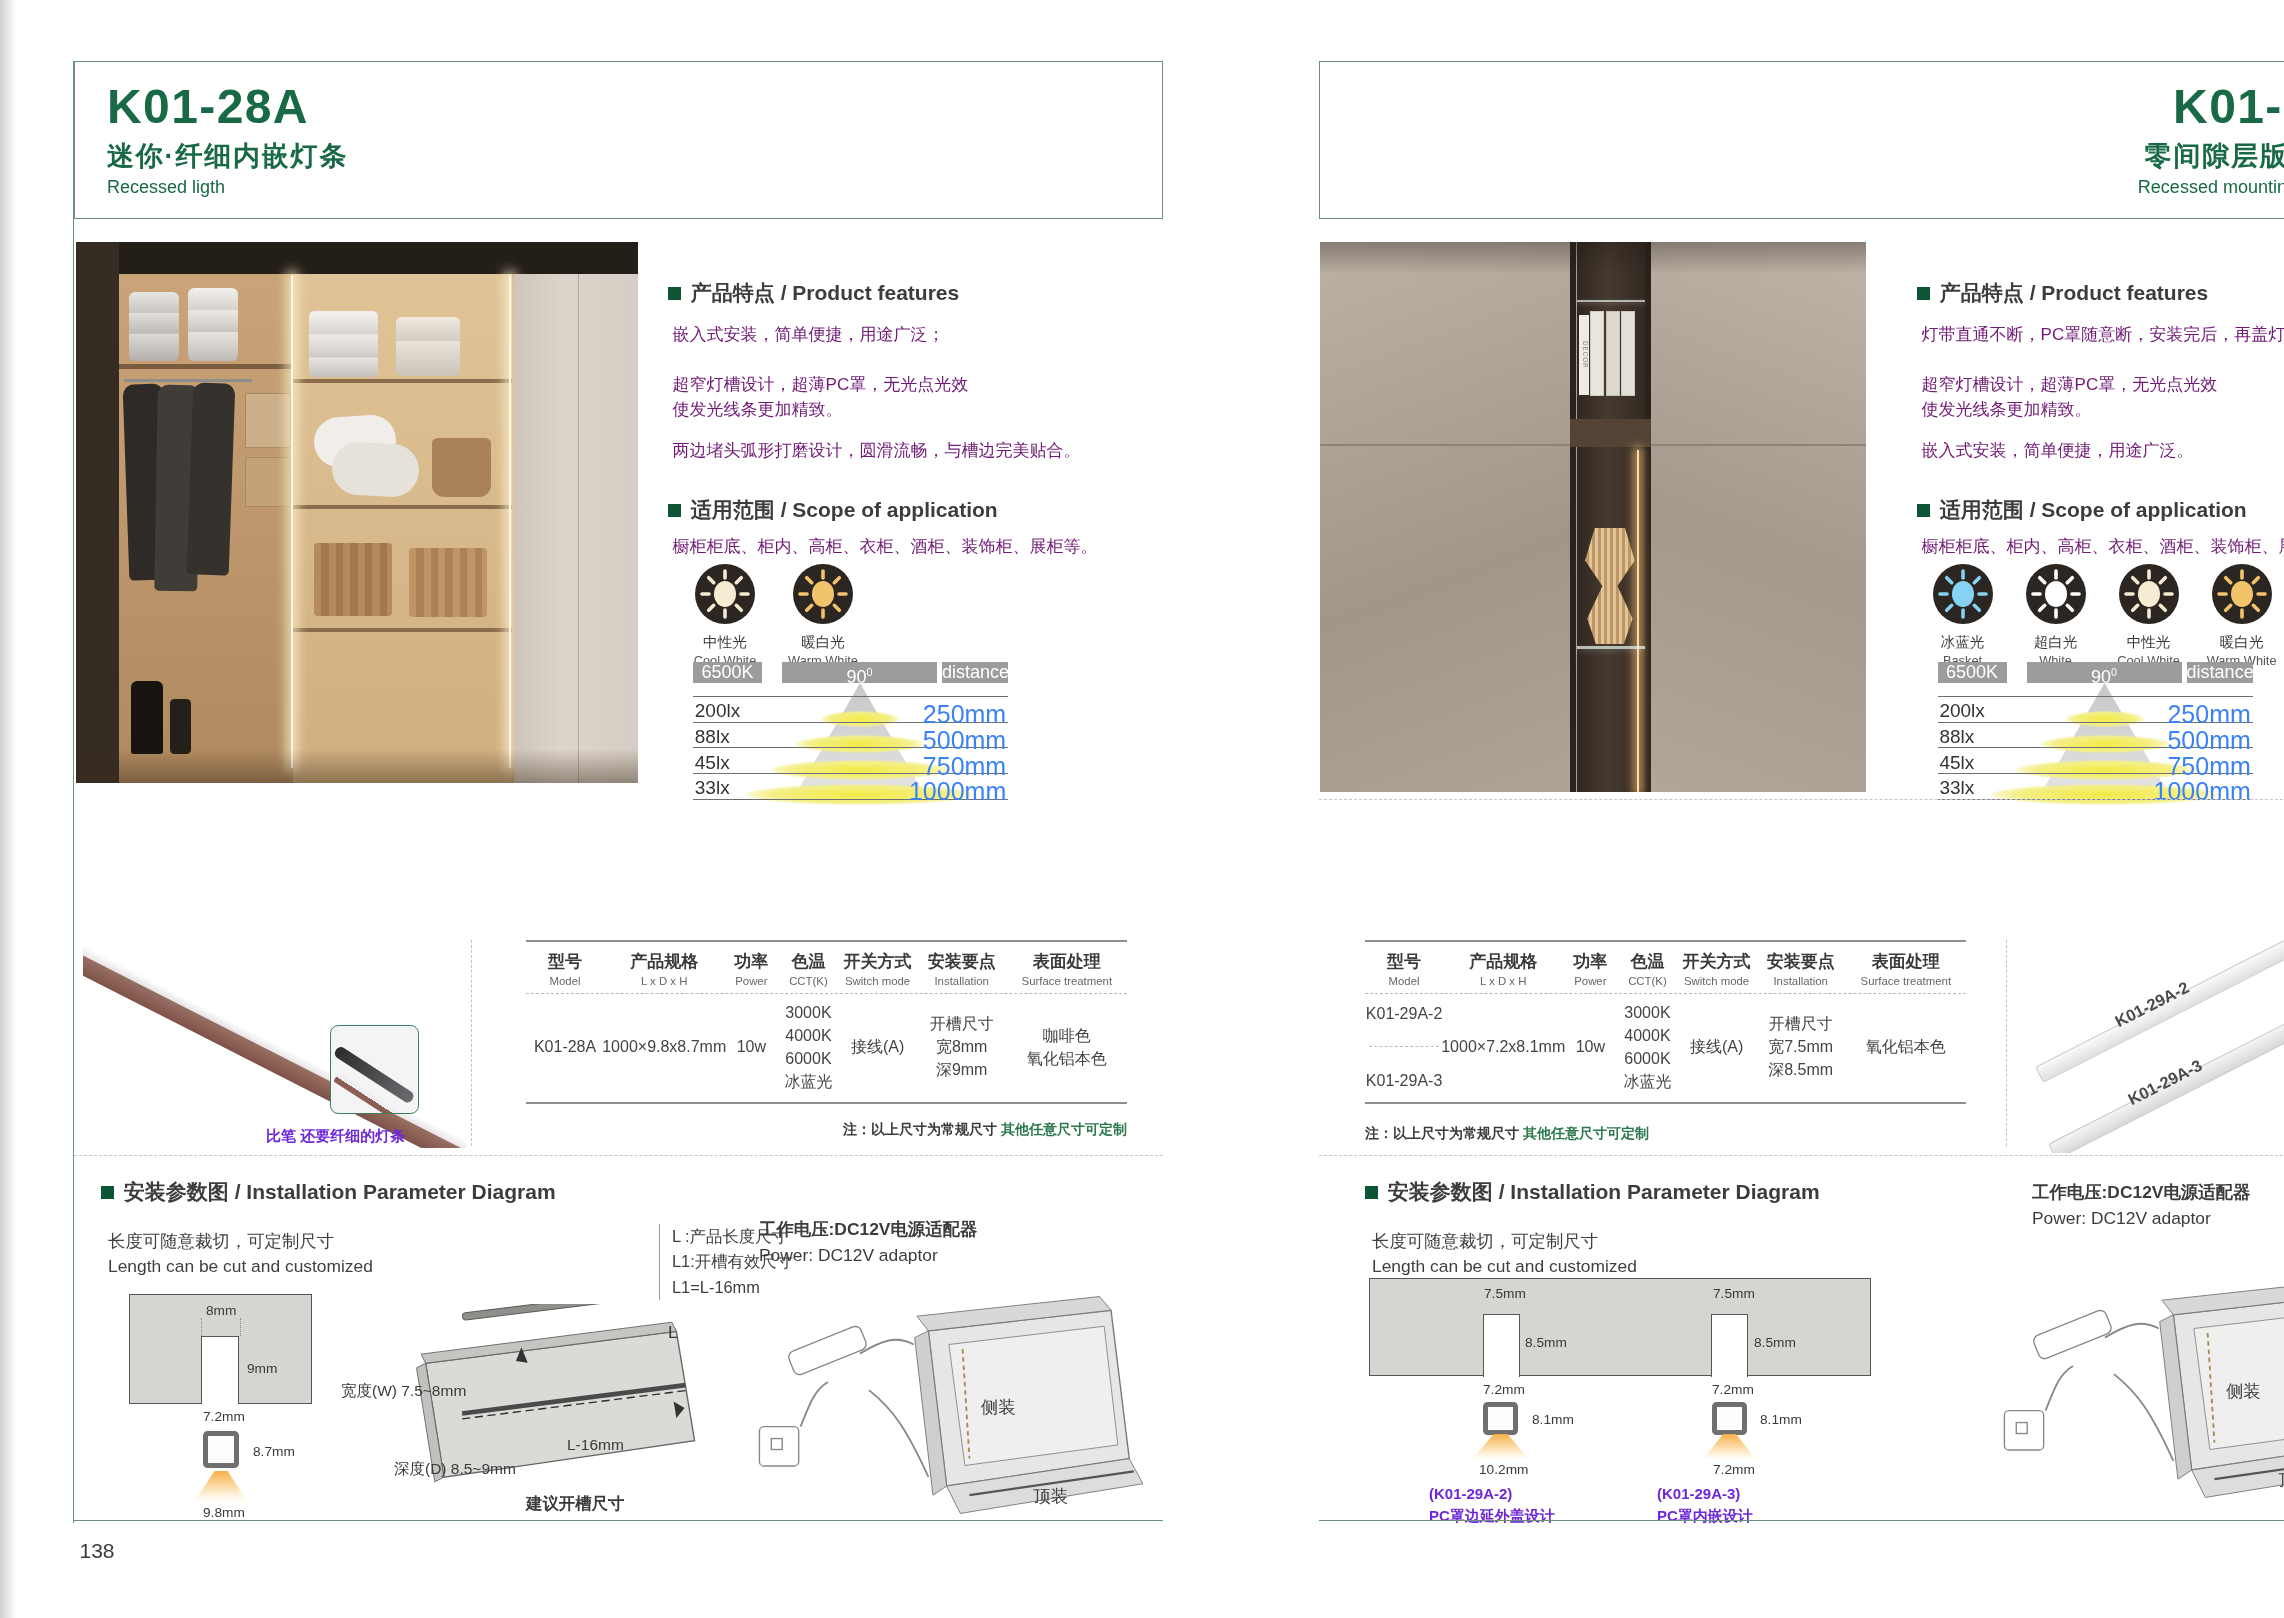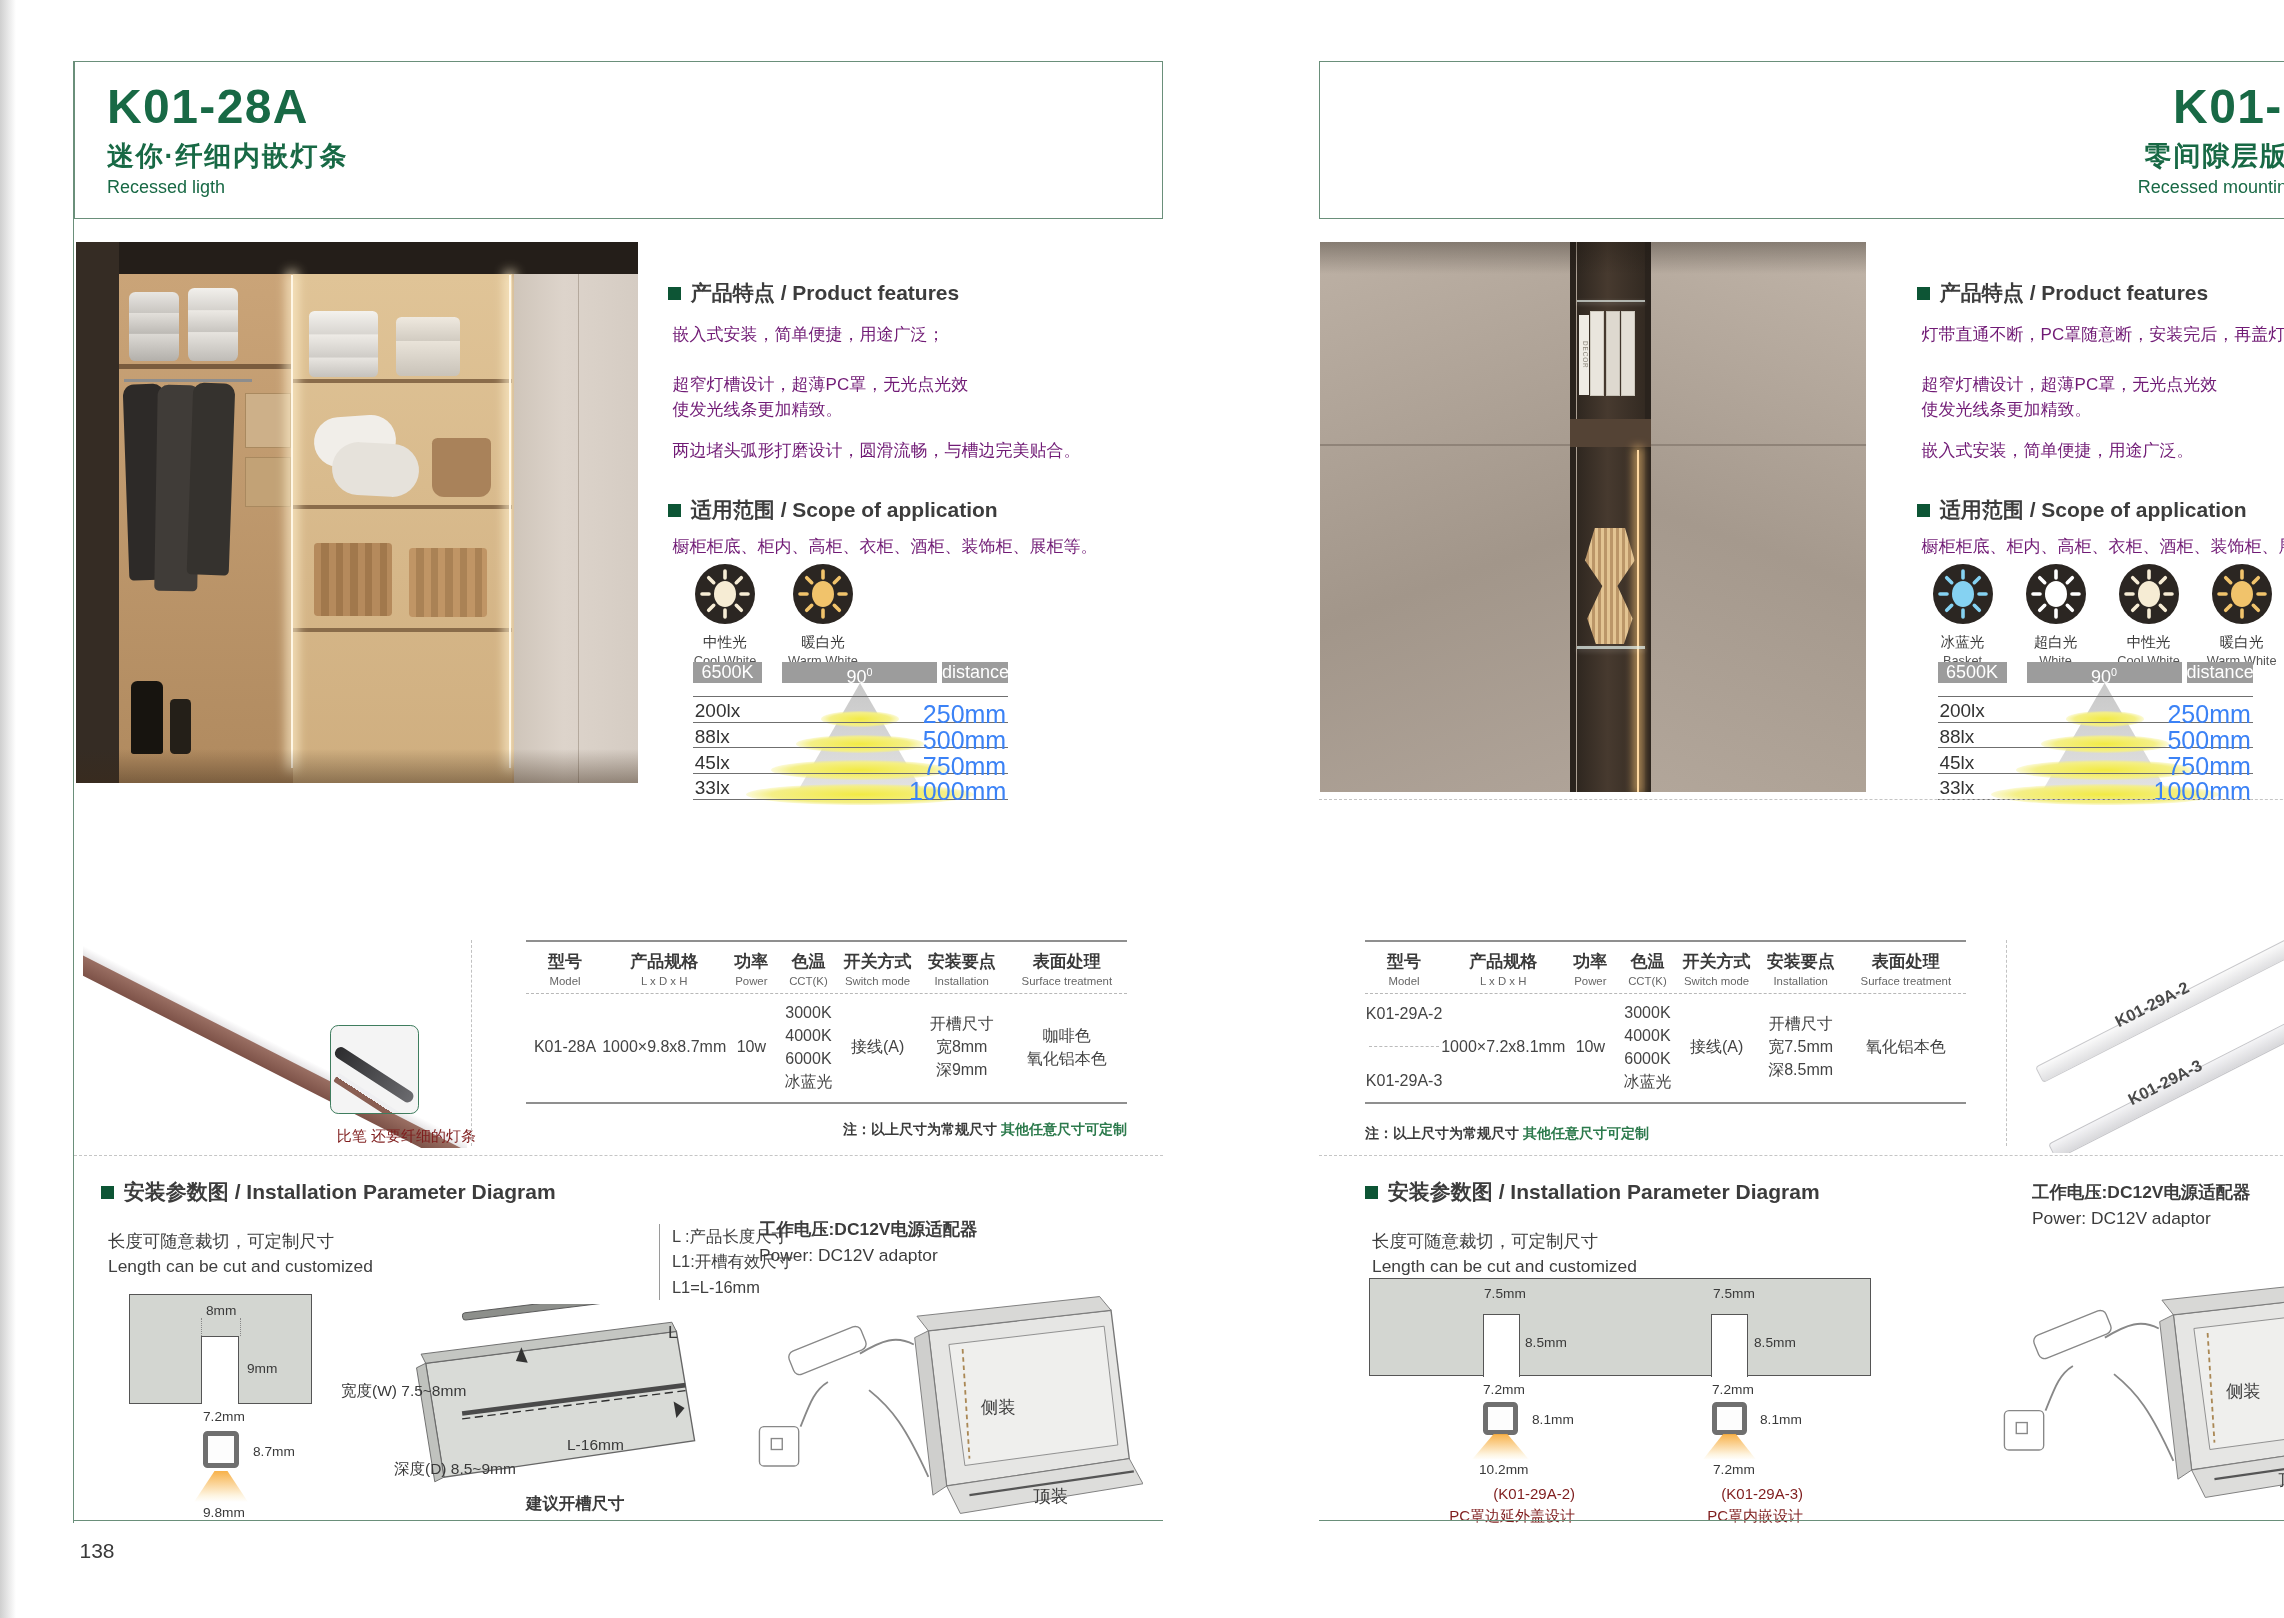--- a/index.html
+++ b/index.html
@@ -46,21 +46,21 @@
   .noteh{color:#2c7a4c;font-weight:bold}
   .vdash{border-left:1.4px dashed #c2c2c2}
   .hdash{border-top:1.4px dashed #c6c6c6}
   .cuttxt{font-size:17.4px;color:#3f3f3f;line-height:1.5}
   .legend{font-size:16.4px;color:#3f3f3f;line-height:1.55;border-left:1.4px solid #9a9a9a;padding-left:12px}
   .dim{font-size:13.7px;color:#3a3a3a;white-space:nowrap}
   .grayblk{background:#d3d6d1;border:1.4px solid #555;box-sizing:border-box}
   .notch{background:#fff;border:1.4px solid #555;border-bottom:none;box-sizing:border-box}
   .chan{border:5.5px solid #6f6f6f;border-radius:4.6px;background:#fdfdfd;box-sizing:border-box}
   .lightcone{background:linear-gradient(180deg,rgba(247,173,64,.95),rgba(250,215,140,.25) 80%,rgba(250,215,140,0));clip-path:polygon(38% 0,62% 0,100% 100%,0 100%)}
-  .cap{font-size:15px;font-weight:normal;color:#7f1d1d;text-align:right;line-height:1.45}
+  .cap{font-size:15px;font-weight:bold;color:#6d28d9;text-align:left;line-height:1.45}
   .striplabel{font-size:16.4px;font-weight:bold;color:#4a4a4a;transform:rotate(-27deg);white-space:nowrap}
   .guides{border-left:0.9px dotted #888;border-right:0.9px dotted #888}
   .powertxt{font-size:17.4px;font-weight:bold;color:#3c3c3c;white-space:nowrap}
   sup{font-size:60%}
 </style>
 </head>
 <body>
 
 <div id="edgeL" class="abs edgeband"></div>
 

